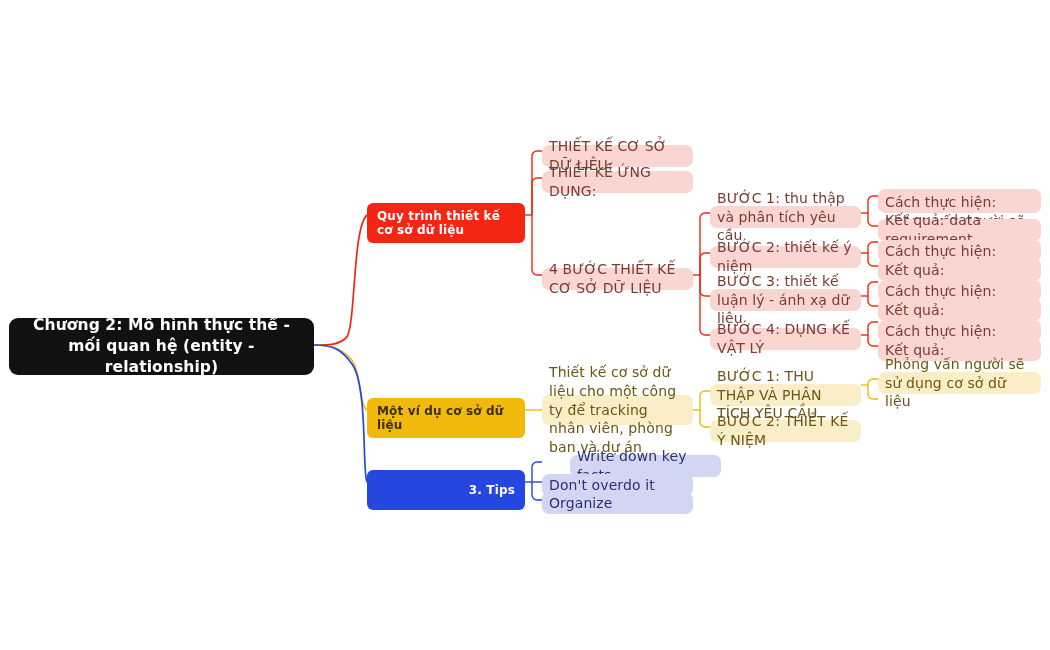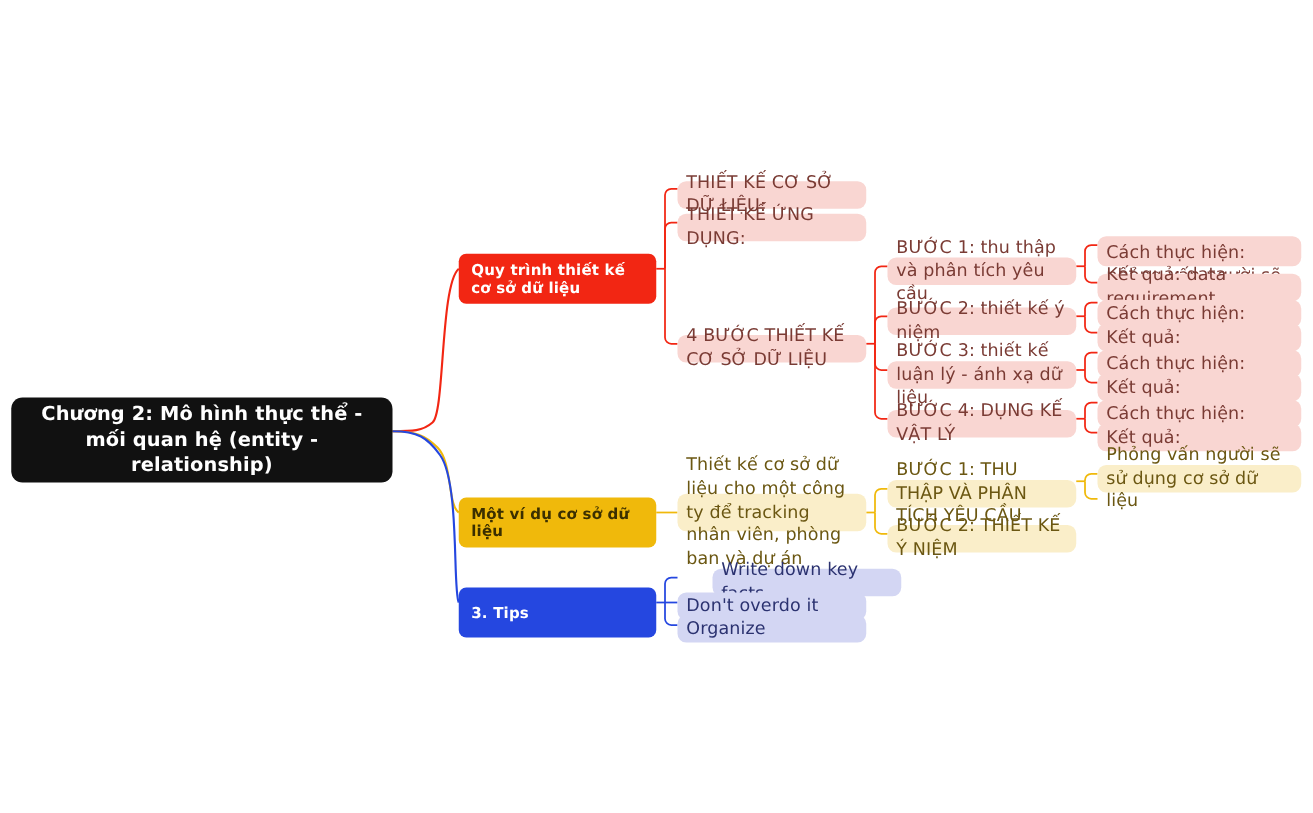--- a/index.html
+++ b/index.html
@@ -37,21 +37,21 @@
   .node > span {
     display: block;
     width: 100%;
   }
 
   
   .root {
     left: 9px;
     top: 318px;
     width: 305px;
-    height: 68px;
+    height: 57px;
     background: #111111;
     border-radius: 9px;
     justify-content: center;
     text-align: center;
     padding: 0 14px;
     color: #ffffff;
     font-size: 15.5px;
     font-weight: bold;
     line-height: 1.35;
     letter-spacing: 0.1px;
@@ -62,21 +62,21 @@
     height: 40px;
     border-radius: 6px;
     padding: 0 10px;
     font-size: 12px;
     font-weight: bold;
     color: #ffffff;
     letter-spacing: 0.15px;
   }
   .branch-red   { left: 367px; top: 203px; width: 158px; background: #f22613; }
   .branch-yellow{ left: 367px; top: 398px; width: 158px; background: #f0b90b; color:#3b2f00; }
-  .branch-blue  { left: 367px; top: 470px; width: 158px; background: #2547e0; }
+  .branch-blue  { left: 367px; top: 470px; width: 158px; background: #2547e0; text-align: right; }
 
   
   .pink {
     background: #f9d6d2;
     color: #7a3b34;
   }
   .yellowlite {
     background: #faeec9;
     color: #6b5712;
   }

